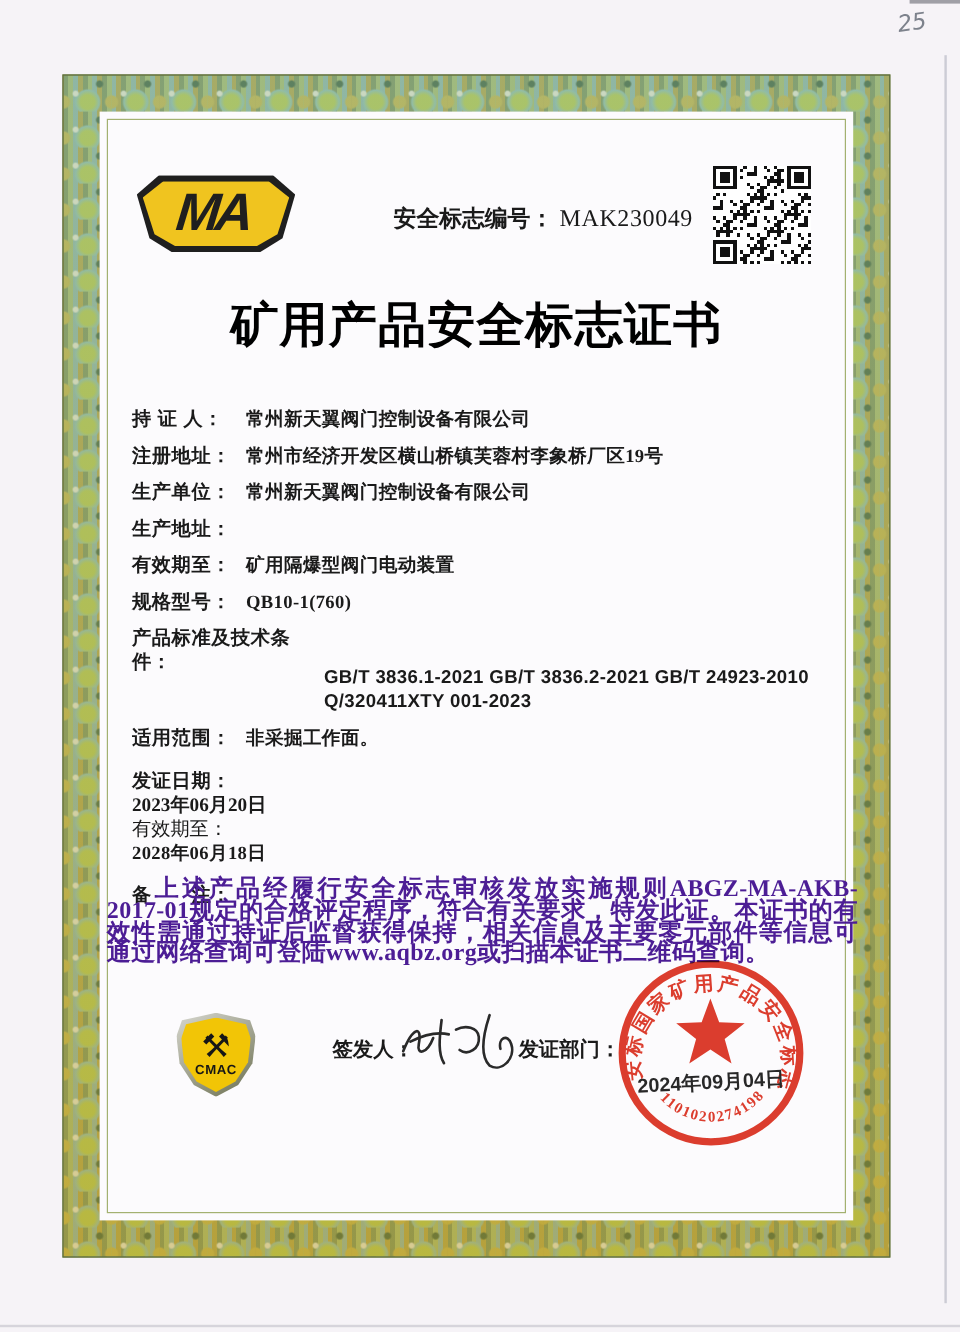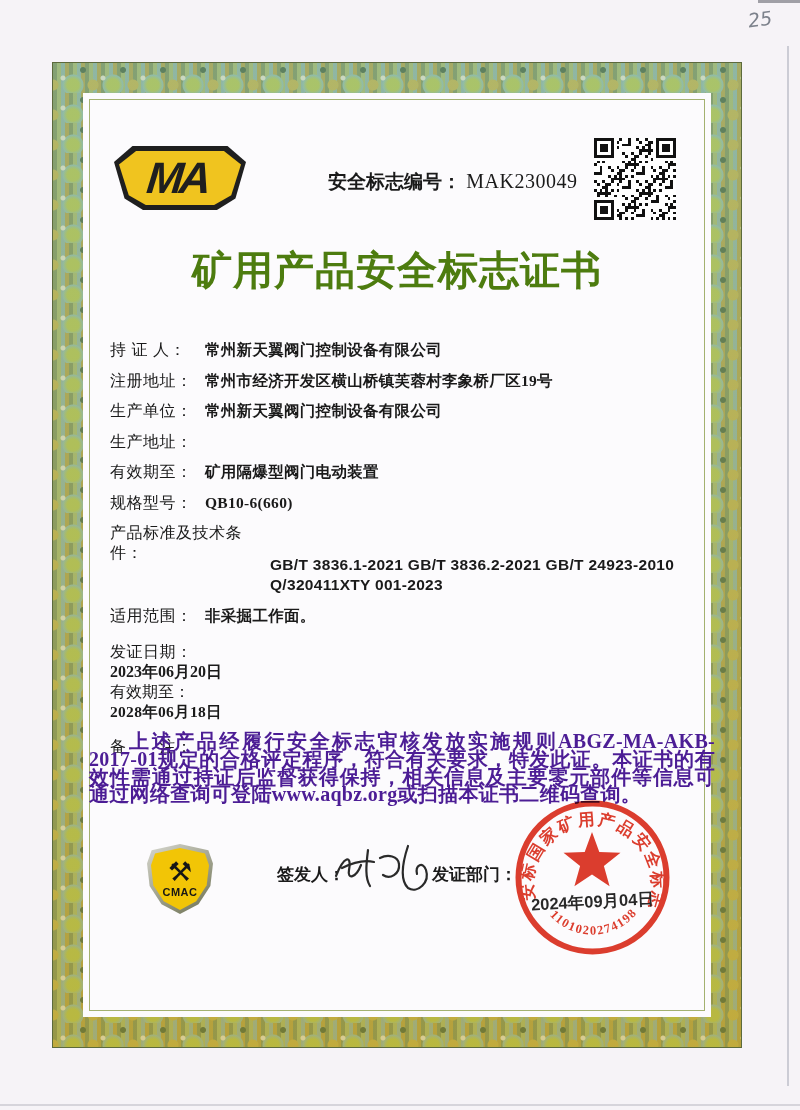--- a/index.html
+++ b/index.html
@@ -37,27 +37,27 @@
   .ma-badge .ltr{font-weight:bold;font-style:italic;font-size:44px;line-height:1;
     letter-spacing:-4px;color:#1f1f1f;transform:skewX(-6deg) translateX(-3px);}
 
   .cert-no{position:absolute;left:283px;top:169px;font-size:19px;white-space:nowrap;margin-left:45px;}
   .cert-no .lab{font-weight:600;}
   .cert-no .val{font-family:"Liberation Serif",serif;font-size:20px;letter-spacing:.5px;}
 
   .qr{position:absolute;left:594px;top:138px;width:82px;height:82px;}
 
   .title{position:absolute;left:52px;top:243px;width:690px;text-align:center;
-    font-size:40px;font-weight:900;letter-spacing:1px;color:#4d7c0f;}
+    font-size:40px;font-weight:900;letter-spacing:1px;color:#000000;}
 
   
   .fields{position:absolute;left:110px;top:340px;width:608px;}
   .row{display:flex;align-items:flex-start;min-height:20px;margin-bottom:10.5px;
     font-size:16px;line-height:20px;}
-  .row .lab{width:95px;flex:none;font-weight:400;letter-spacing:.5px;}
+  .row .lab{width:95px;flex:none;font-weight:700;letter-spacing:.5px;}
   .row .val{font-weight:700;font-family:"Liberation Serif",serif;font-size:15.5px;letter-spacing:.3px;}
   .row.wide .lab{width:160px;}
   .row.wide .val{width:450px;font-family:"Liberation Sans",sans-serif;font-size:15.5px;margin-top:32px;}
   .row.dates{margin-top:16px;flex-direction:column;}
   .row.dates .v1{width:195px;flex:none;font-weight:700;font-family:"Liberation Serif",serif;}
   .row.dates .lab2{width:97px;flex:none;font-weight:400;}
   .row.remark{margin-top:15px;align-items:center;}
 
   
   .statement{position:absolute;left:89px;top:733px;width:626px;
@@ -356,21 +356,21 @@
   </div>
   <div class="row">
     <span class="lab">生产地址：</span>
   </div>
   <div class="row">
     <span class="lab">有效期至：</span>
     <span class="val">矿用隔爆型阀门电动装置</span>
   </div>
   <div class="row">
     <span class="lab">规格型号：</span>
-    <span class="val">QB10-6(660)</span>
+    <span class="val">QB10-1(760)</span>
   </div>
   <div class="row wide">
     <span class="lab">产品标准及技术条件：</span>
     <span class="val">GB/T 3836.1-2021 GB/T 3836.2-2021 GB/T 24923-2010 Q/320411XTY 001-2023</span>
   </div>
   <div class="row">
     <span class="lab">适用范围：</span>
     <span class="val">非采掘工作面。</span>
   </div>
   <div class="row dates">

